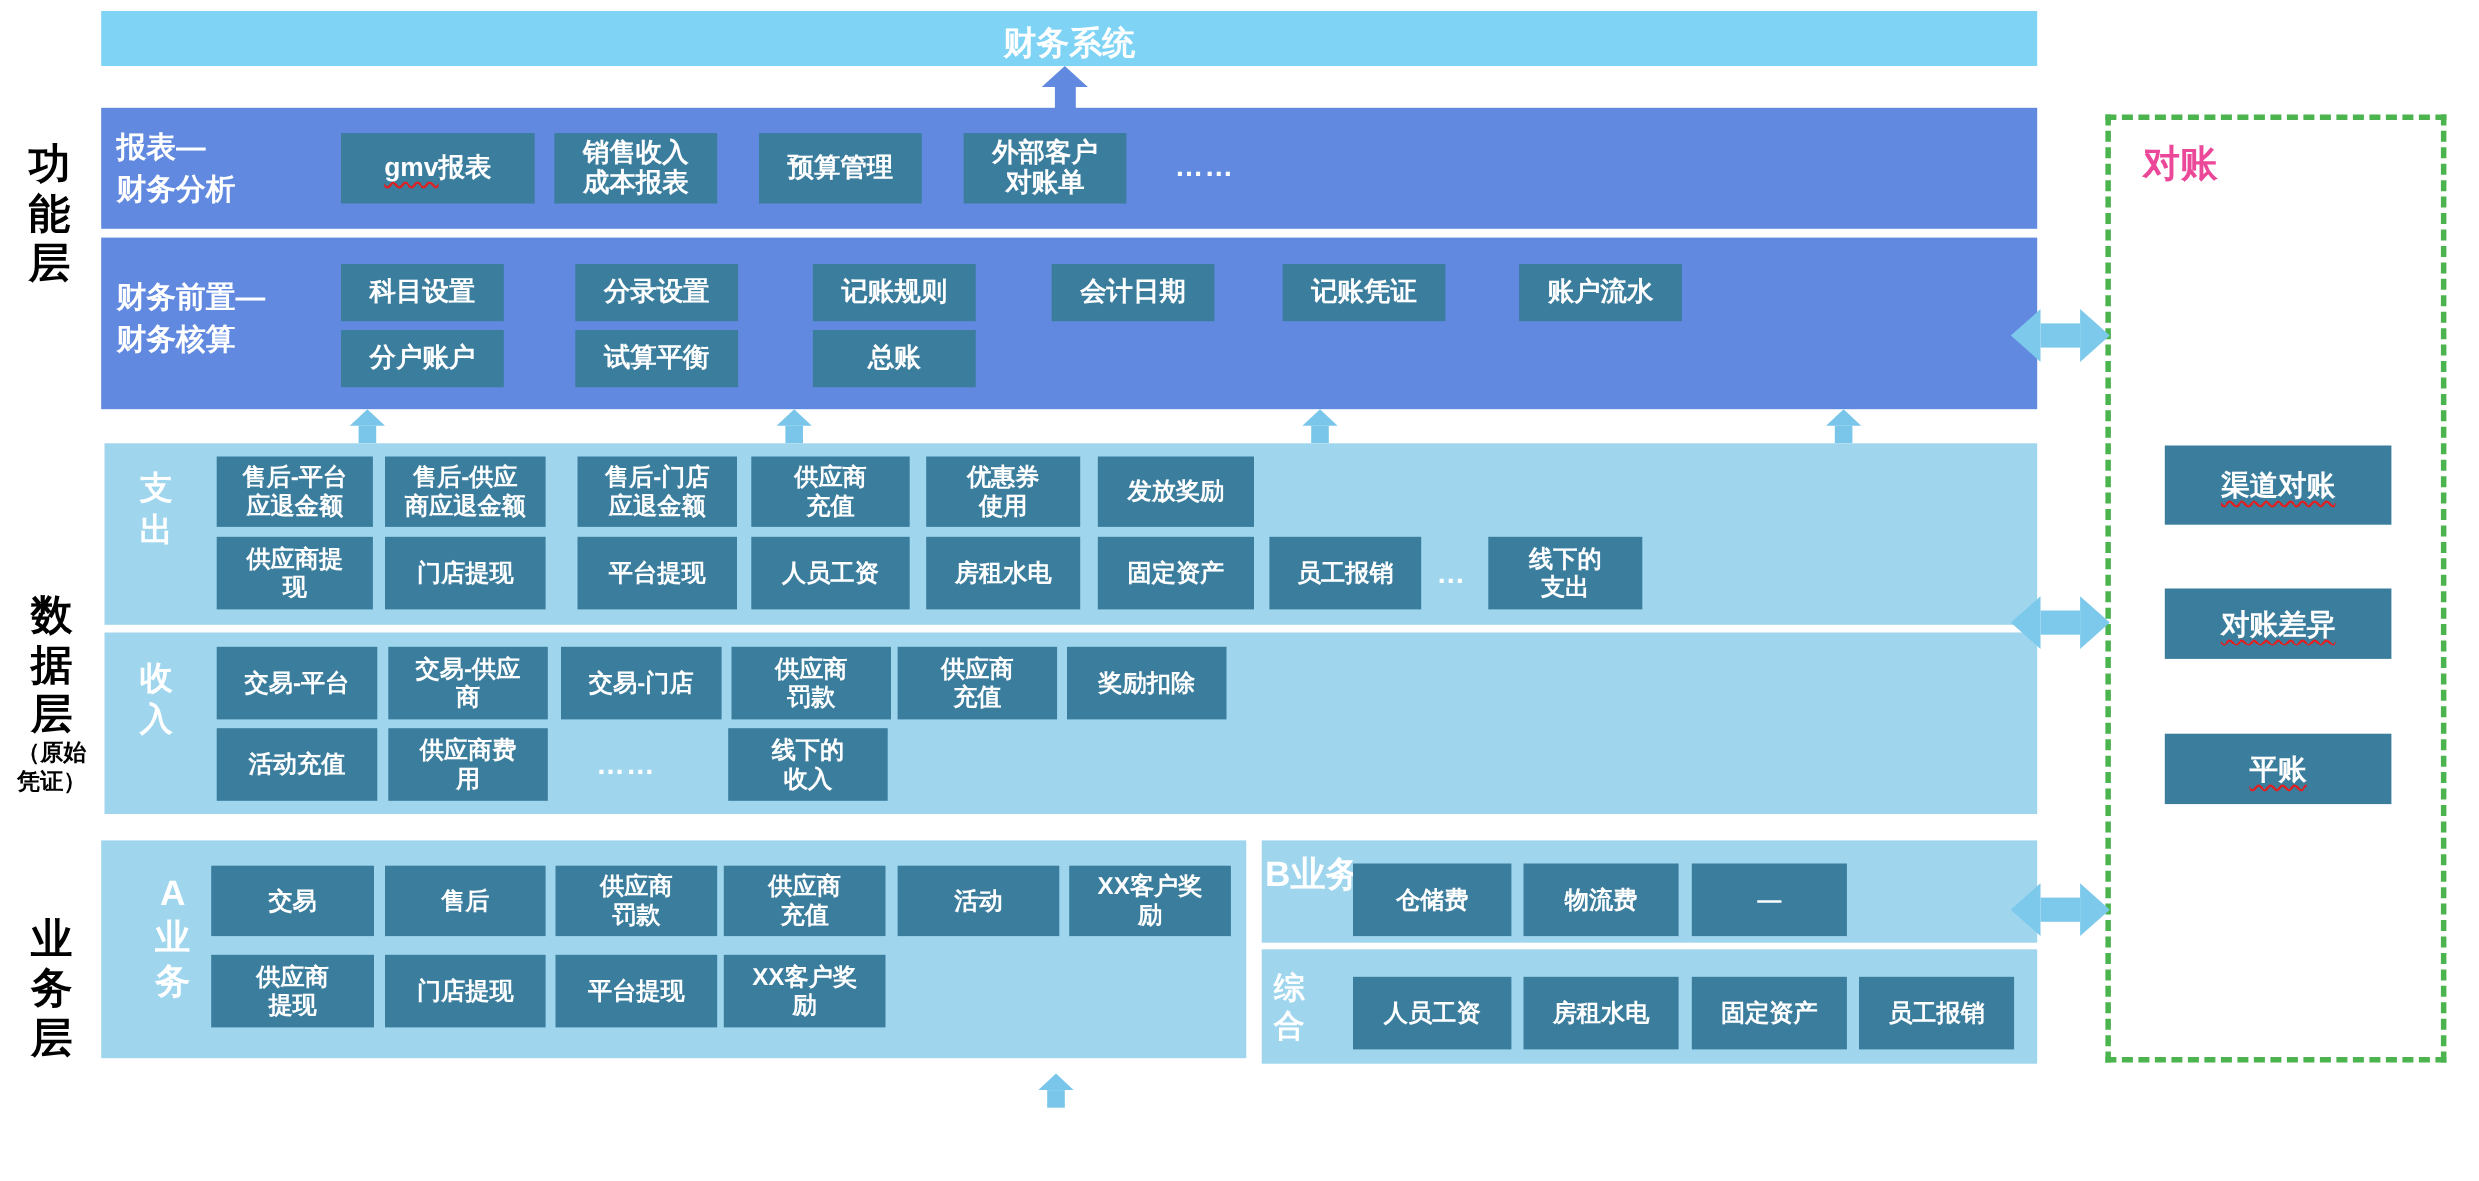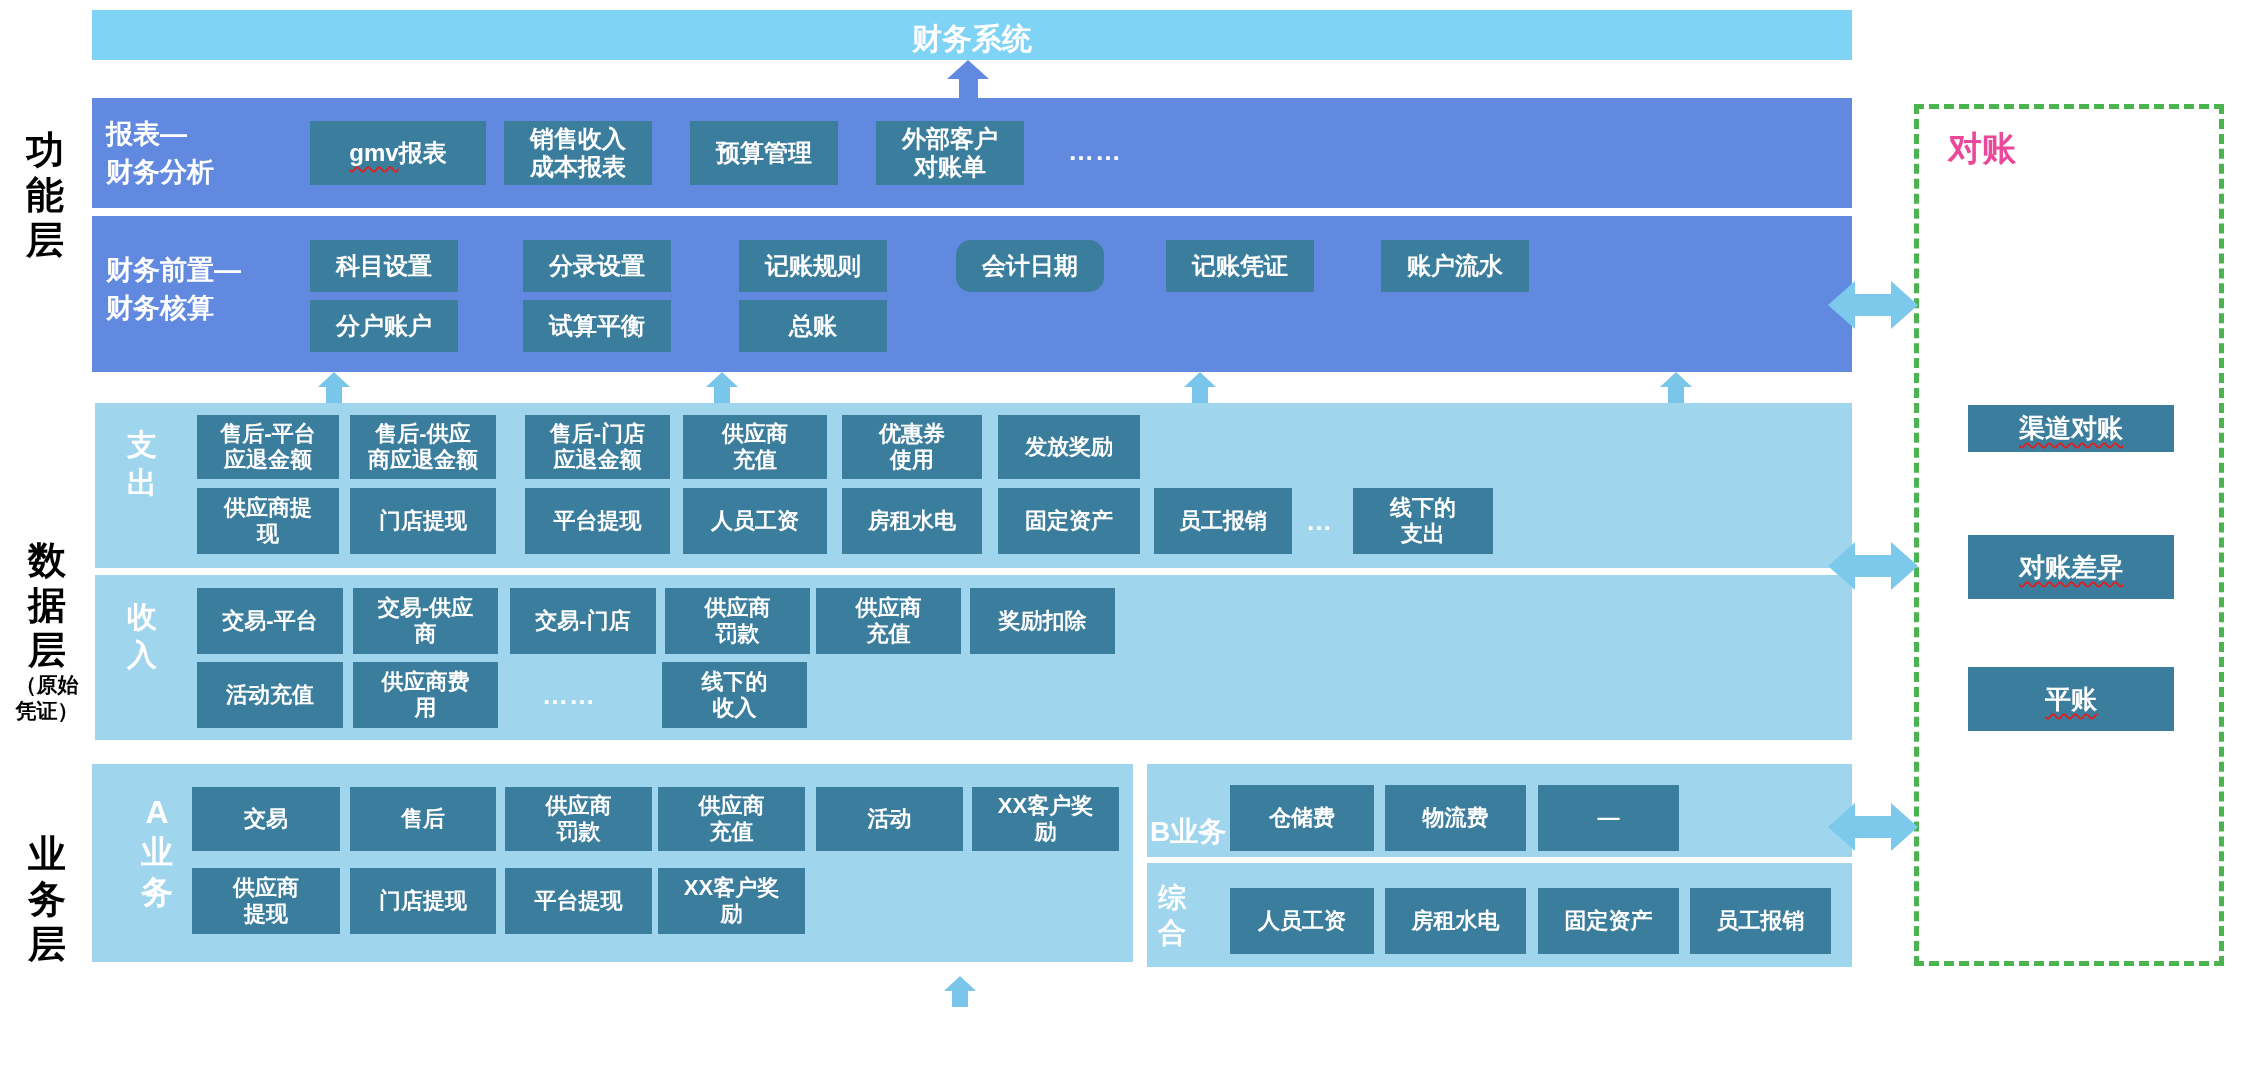--- a/index.html
+++ b/index.html
@@ -94,21 +94,21 @@
 财务核算</div>
   <div class="bx f24" style="left:310px;top:240px;width:148px;height:52px;">
       <span class="t">科目设置</span>
     </div>
   <div class="bx f24" style="left:523px;top:240px;width:148px;height:52px;">
       <span class="t">分录设置</span>
     </div>
   <div class="bx f24" style="left:739px;top:240px;width:148px;height:52px;">
       <span class="t">记账规则</span>
     </div>
-  <div class="bx f24" style="left:956px;top:240px;width:148px;height:52px;border-radius:15px;">
+  <div class="bx f24" style="left:956px;top:240px;width:148px;height:52px;">
       <span class="t">会计日期</span>
     </div>
   <div class="bx f24" style="left:1166px;top:240px;width:148px;height:52px;">
       <span class="t">记账凭证</span>
     </div>
   <div class="bx f24" style="left:1381px;top:240px;width:148px;height:52px;">
       <span class="t">账户流水</span>
     </div>
   <div class="bx f24" style="left:310px;top:300px;width:148px;height:52px;">
       <span class="t">分户账户</span>
@@ -262,21 +262,21 @@
     </div>
   <div class="bx f22" style="left:505px;top:868px;width:147px;height:66px;">
       <span class="t">平台提现</span>
     </div>
   <div class="bx f22" style="left:658px;top:868px;width:147px;height:66px;">
     <span class="t"><b class="hv">XX</b><span>客户奖
 励</span></span>
   </div>
 
   <div class="lightpanel" style="left:1147px;top:764px;width:705px;height:93px;"></div>
-  <div class="rowlab" style="left:1150px;top:812px;font-size:28px;">B业务</div>
+  <div class="rowlab" style="left:1150px;top:772px;font-size:32px;">B业务</div>
   <div class="bx f22" style="left:1230px;top:785px;width:144px;height:66px;">
       <span class="t">仓储费</span>
     </div>
   <div class="bx f22" style="left:1385px;top:785px;width:141px;height:66px;">
       <span class="t">物流费</span>
     </div>
   <div class="bx f22 hv" style="left:1538px;top:785px;width:141px;height:66px;">
       <span class="t">—</span>
     </div>
 
@@ -297,21 +297,21 @@
     </div>
 
   <div class="aup light" style="left:943px;top:976px;width:34px;">
       <i class="h"></i>
       <i class="s"></i>
     </div>
 
 
   <div class="recon-border"></div>
   <div class="recon-title">对账</div>
-  <div class="bx f26" style="left:1968px;top:405px;width:206px;height:47px;">
+  <div class="bx f26" style="left:1968px;top:405px;width:206px;height:72px;">
       <span class="t sq">渠道对账</span>
     </div>
   <div class="bx f26" style="left:1968px;top:535px;width:206px;height:64px;">
       <span class="t sq">对账差异</span>
     </div>
   <div class="bx f26" style="left:1968px;top:667px;width:206px;height:64px;">
       <span class="t sq">平账</span>
     </div>
 
   <div class="dbl" style="left:1828px;top:281px;">

